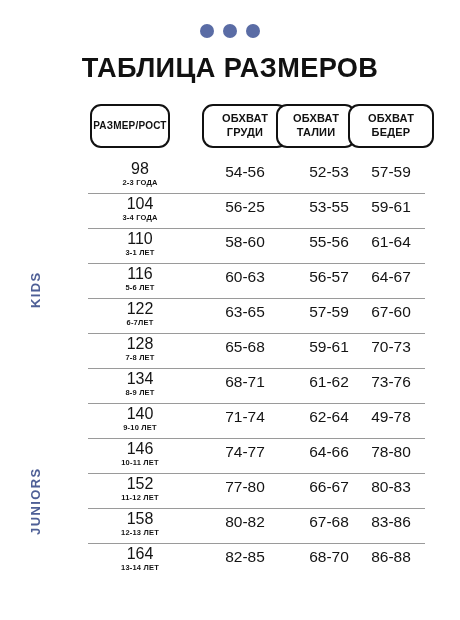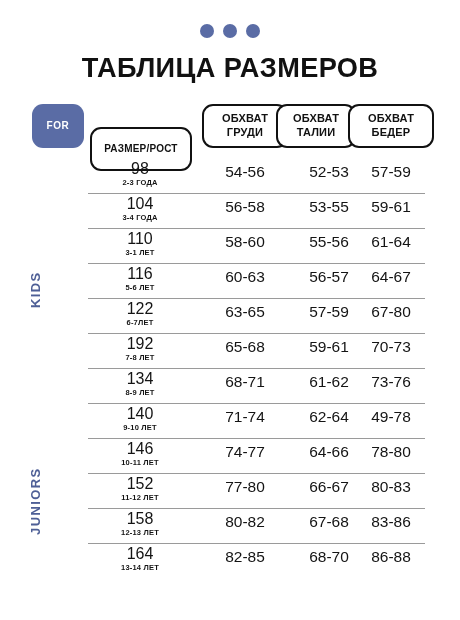--- a/index.html
+++ b/index.html
@@ -75,21 +75,21 @@
   }
   .pill.for {
     left: 32px;
     width: 52px;
     background: #5a6ca5;
     border: none;
     color: #ffffff;
     font-size: 10px;
     letter-spacing: 0.6px;
   }
-  .pill.size   { left: 90px;  width: 102px; font-size: 10px; margin-top: 23px; }
+  .pill.size   { left: 90px;  width: 80px; font-size: 10px; }
   .pill.chest  { left: 200px; width:  90px; }
   .pill.waist  { left: 274px; width:  82px; }
   .pill.hips   { left: 352px; width:  82px; }
   .pill.chest  { left: 202px; width:  86px; }
   .pill.waist  { left: 276px; width:  80px; }
   .pill.hips   { left: 348px; width:  86px; }
 
   
   .group-label {
     position: absolute;
@@ -168,23 +168,20 @@
 
 <div class="dots">
   <span class="dot"></span>
   <span class="dot"></span>
   <span class="dot"></span>
 </div>
 
 <div class="title">ТАБЛИЦА РАЗМЕРОВ</div>
 
 <div class="header-row">
-  <div class="pill for">
-    <span>FOR</span>
-  </div>
   <div class="pill size">
     <span>РАЗМЕР/РОСТ</span>
   </div>
   <div class="pill chest">
     <span>
       <span>ОБХВАТ</span><br>
       <span>ГРУДИ</span>
     </span>
   </div>
   <div class="pill waist">
@@ -212,21 +209,21 @@
       </div>
       <div class="cell c-chest">54-56</div>
       <div class="cell c-waist">52-53</div>
       <div class="cell c-hips">57-59</div>
     </div>
     <div class="row">
       <div class="cell size-cell c-size">
         <div class="size-num">104</div>
         <div class="size-age">3-4 ГОДА</div>
       </div>
-      <div class="cell c-chest">56-58</div>
+      <div class="cell c-chest">56-25</div>
       <div class="cell c-waist">53-55</div>
       <div class="cell c-hips">59-61</div>
     </div>
     <div class="row">
       <div class="cell size-cell c-size">
         <div class="size-num">110</div>
         <div class="size-age">3-1 ЛЕТ</div>
       </div>
       <div class="cell c-chest">58-60</div>
       <div class="cell c-waist">55-56</div>
@@ -241,25 +238,25 @@
       <div class="cell c-waist">56-57</div>
       <div class="cell c-hips">64-67</div>
     </div>
     <div class="row">
       <div class="cell size-cell c-size">
         <div class="size-num">122</div>
         <div class="size-age">6-7ЛЕТ</div>
       </div>
       <div class="cell c-chest">63-65</div>
       <div class="cell c-waist">57-59</div>
-      <div class="cell c-hips">67-80</div>
-    </div>
-    <div class="row">
-      <div class="cell size-cell c-size">
-        <div class="size-num">192</div>
+      <div class="cell c-hips">67-60</div>
+    </div>
+    <div class="row">
+      <div class="cell size-cell c-size">
+        <div class="size-num">128</div>
         <div class="size-age">7-8 ЛЕТ</div>
       </div>
       <div class="cell c-chest">65-68</div>
       <div class="cell c-waist">59-61</div>
       <div class="cell c-hips">70-73</div>
     </div>
     <div class="row">
       <div class="cell size-cell c-size">
         <div class="size-num">134</div>
         <div class="size-age">8-9 ЛЕТ</div>

